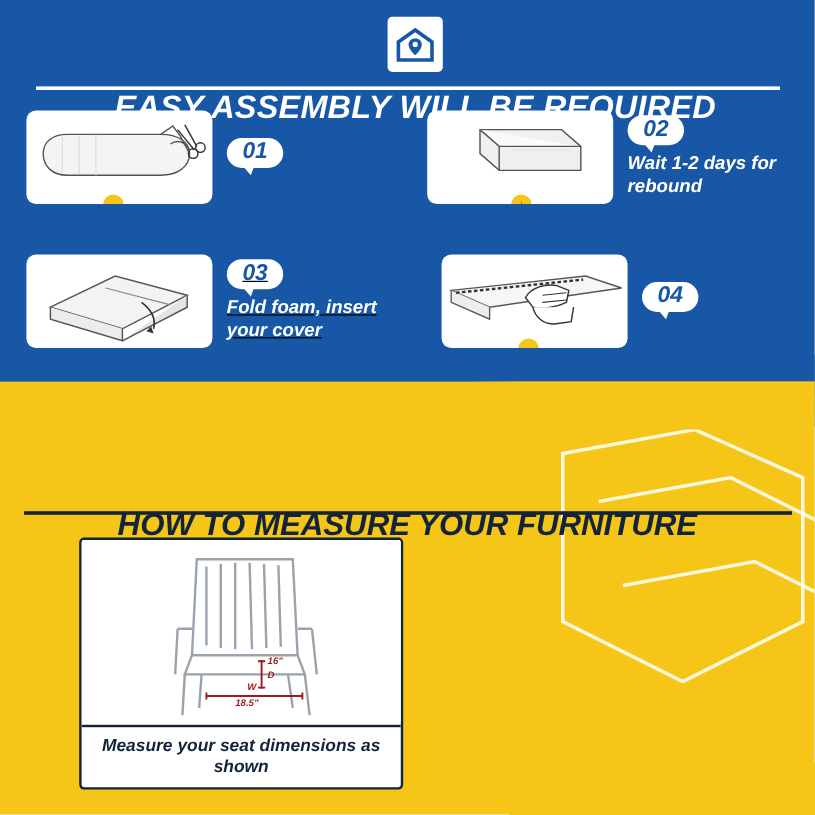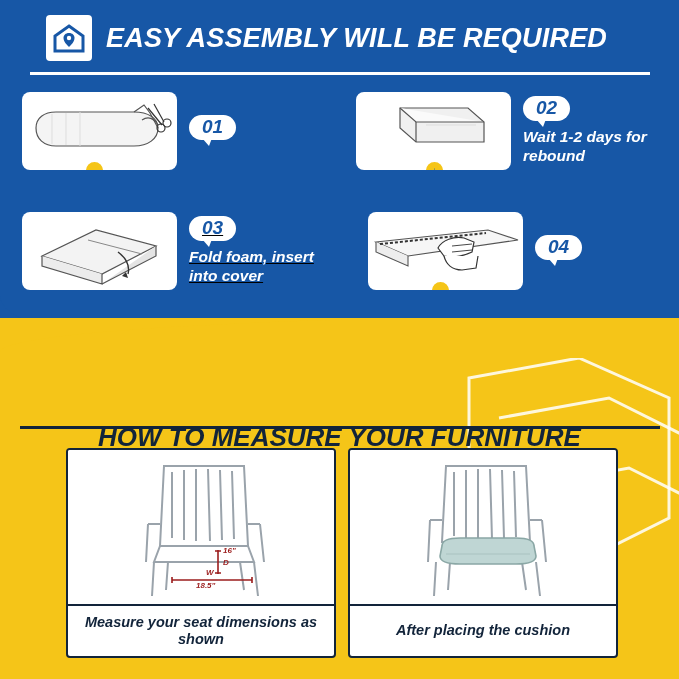--- a/index.html
+++ b/index.html
@@ -40,20 +40,21 @@
     border-top-left-radius: 90% 34px;
   }
 
   .header {
     position: absolute;
     left: 46px; top: 14px;
     width: 600px; height: 48px;
     display: flex;
     align-items: center;
     gap: 14px;
+    flex-direction: column;
   }
   .house-badge {
     width: 46px; height: 46px;
     background: #ffffff;
     border-radius: 4px;
     display: flex;
     align-items: center;
     justify-content: center;
     flex: none;
   }
@@ -275,21 +276,21 @@
         <path d="M20 44 L74 18 L134 34 L80 62 Z" fill="#f3f3f3" stroke="#555" stroke-width="1.2"></path>
         <path d="M20 44 L20 54 L80 72 L80 62" fill="#ececec" stroke="#555" stroke-width="1.2"></path>
         <path d="M134 34 L134 44 L80 72" fill="#e4e4e4" stroke="#555" stroke-width="1.2"></path>
         <path d="M66 28 L120 42" stroke="#888" stroke-width="1" fill="none"></path>
         <path d="M96 40 C104 46 108 54 106 62" fill="none" stroke="#333" stroke-width="1.4"></path>
         <path d="M104 60 L106 66 L100 64 Z" fill="#333"></path>
       </svg>
     </div>
     <div class="step-text">
       <span class="step-num">03</span>
-      <span class="step-label">Fold foam, insert into cover</span>
+      <span class="step-label">Fold foam, insert your cover</span>
     </div>
   </div>
 
   <div class="step" style="left:344px; top:212px;padding-left:24px;">
     <div class="step-img" style="width:155px; height:78px;">
       <svg width="155" height="78" viewBox="0 0 155 78">
         <path d="M8 30 L120 18 L150 28 L40 44 Z" fill="#f6f6f6" stroke="#555" stroke-width="1.1"></path>
         <path d="M8 30 L8 40 L40 54 L40 44" fill="#ededed" stroke="#555" stroke-width="1.1"></path>
         <path d="M12 32 L118 21" stroke="#333" stroke-width="2" stroke-dasharray="3 2"></path>
         <path d="M70 36 C74 28 86 24 96 26 L106 30 L104 40 C96 44 84 46 76 44 Z" fill="#fff" stroke="#333" stroke-width="1.2"></path>
@@ -339,29 +340,14 @@
       <div class="dim-label" style="left:155px; top:96px;">
         <span>16"</span>
       </div>
       <div class="dim-label" style="left:155px; top:108px;">D</div>
       <div class="dim-label" style="left:138px; top:118px;">W</div>
       <div class="dim-label" style="left:128px; top:131px;">18.5"</div>
     </div>
     <div class="photo-caption">Measure your seat dimensions as shown</div>
   </div>
 
-  <div class="photo-card" style="left:348px; top:448px; width:266px; height:206px;">
-    <div class="photo-area">
-      <svg width="262" height="152" viewBox="0 0 262 152">
-        <g stroke="#9aa3ab" stroke-width="2" fill="none">
-          <path d="M96 16 L176 16 L180 92 L92 92 Z"></path>
-          <path d="M104 22 L104 86 M116 20 L116 88 M128 19 L128 89 M140 19 L142 89 M152 20 L154 88 M164 21 L166 87"></path>
-          <path d="M86 112 L84 146 M186 112 L190 146 M100 112 L98 140 M172 112 L176 140"></path>
-          <path d="M80 70 L92 70 M80 70 L78 112 M180 70 L192 70 M192 70 L196 112"></path>
-        </g>
-        <path d="M92 96 C92 90 100 88 110 88 L166 88 C176 88 184 90 184 96 L186 106 C186 112 176 114 166 114 L110 114 C100 114 90 112 90 106 Z" fill="#bfd6d4" stroke="#8aa7a5" stroke-width="1.6"></path>
-        <path d="M96 104 L180 104" stroke="#a9c2c0" stroke-width="1.2" fill="none"></path>
-      </svg>
-    </div>
-    <div class="photo-caption">After placing the cushion</div>
-  </div>
 
 </div>
 
 </body></html>

